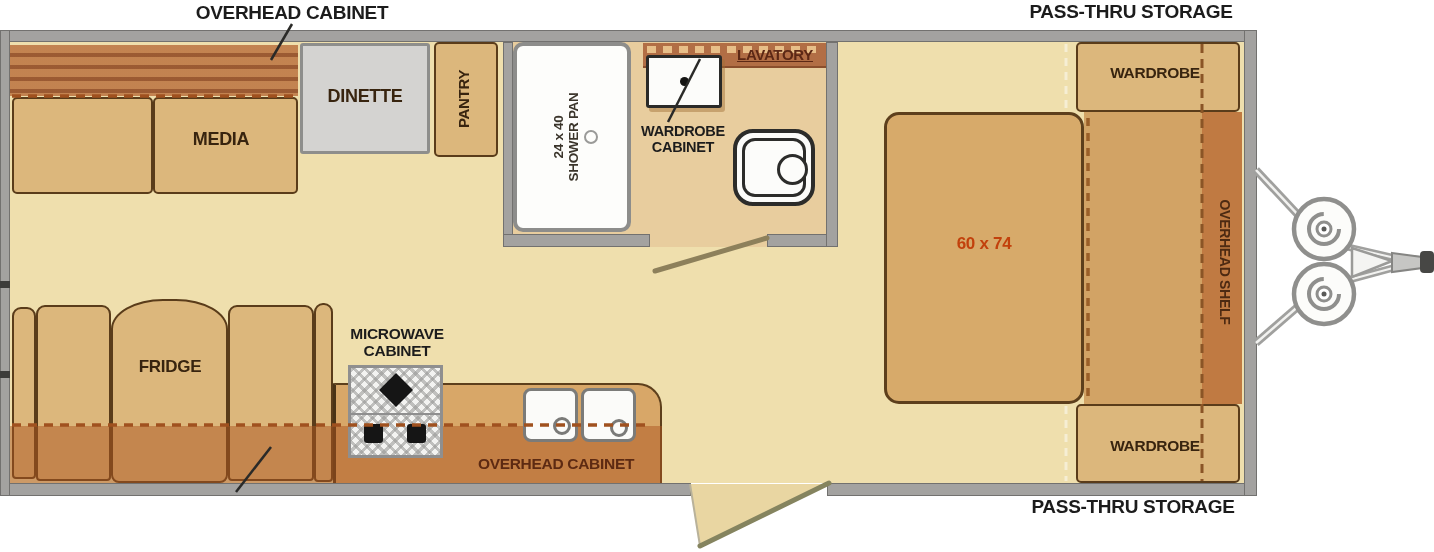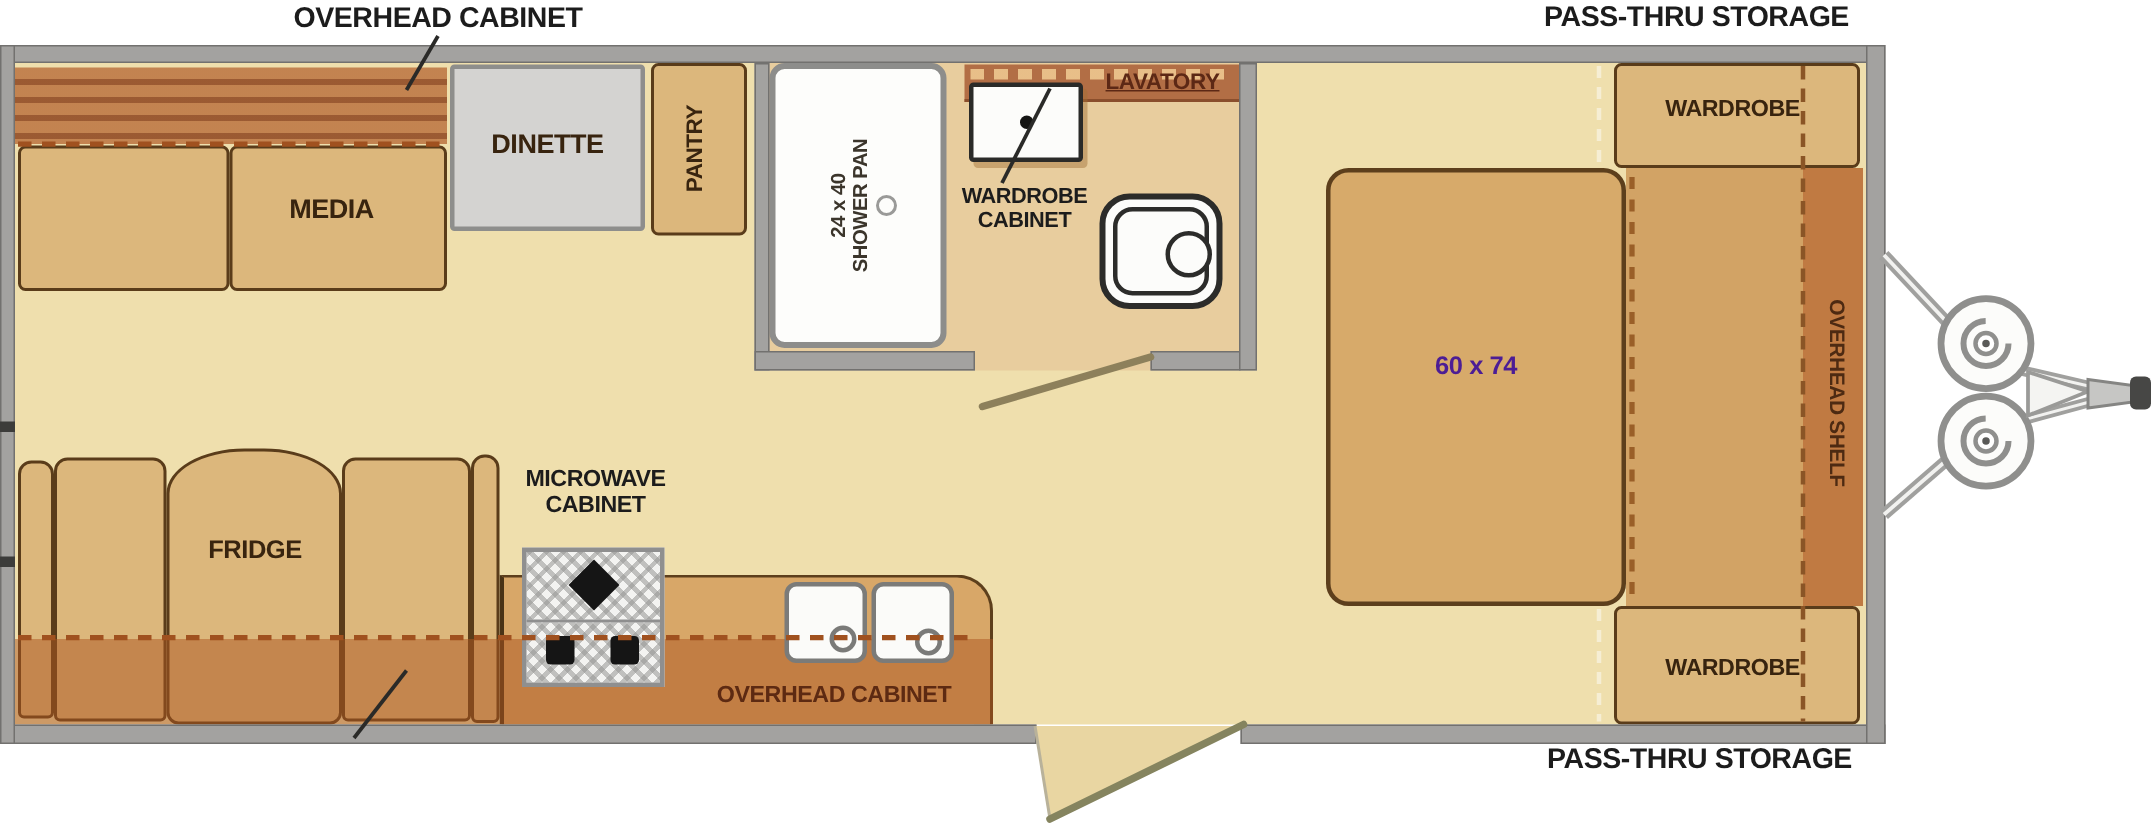--- a/index.html
+++ b/index.html
@@ -170,36 +170,36 @@
 
   <div class="lbl black" style="left:182px;top:2px;width:220px;font-size:19px;">OVERHEAD CABINET</div>
   <div class="lbl black" style="left:1016px;top:1px;width:230px;font-size:19px;">PASS-THRU STORAGE</div>
   <div class="lbl black" style="left:1018px;top:496px;width:230px;font-size:19px;">PASS-THRU STORAGE</div>
 
   <div class="lbl" style="left:189px;top:129px;width:64px;font-size:18px;">MEDIA</div>
   <div class="lbl" style="left:127px;top:357px;width:86px;font-size:17px;">FRIDGE</div>
   <div class="lbl" style="left:305px;top:86px;width:120px;font-size:18px;">DINETTE</div>
   <div class="lbl rot-ccw" style="left:416px;top:89px;width:100px;height:20px;font-size:15px;">PANTRY</div>
 
-  <div class="lbl black" style="left:330px;top:311px;width:134px;font-size:15.5px;">
+  <div class="lbl black" style="left:330px;top:325px;width:134px;font-size:15.5px;">
     <div>MICROWAVE</div>
     <div>CABINET</div>
   </div>
   <div class="lbl rust" style="left:450px;top:455px;width:212px;font-size:15.5px;">OVERHEAD CABINET</div>
 
   <div class="lbl rot-ccw" style="left:495px;top:118px;width:150px;height:38px;font-size:13.5px;color:#3b352b;">
     <div>24 x 40</div>
     <div>SHOWER PAN</div>
   </div>
   <div class="lbl black" style="left:627px;top:123px;width:112px;font-size:14.5px;">
     <div>WARDROBE</div>
     <div>CABINET</div>
   </div>
   <div class="lbl maroon" style="left:725px;top:47px;width:100px;font-size:15px;">LAVATORY</div>
 
-  <div class="lbl" style="left:884px;top:234px;width:200px;font-size:17px;color:#4c1d95;">
+  <div class="lbl" style="left:884px;top:234px;width:200px;font-size:17px;color:#c2410c;">
     <div>60 x 74</div>
   </div>
   <div class="lbl" style="left:1076px;top:64px;width:158px;font-size:15.5px;">WARDROBE</div>
   <div class="lbl" style="left:1076px;top:437px;width:158px;font-size:15.5px;">WARDROBE</div>
   <div class="lbl rot-cw" style="left:1147px;top:252px;width:150px;height:20px;font-size:14px;color:#4d2a12;">OVERHEAD SHELF</div>
 
 </div>
 
 </body></html>

